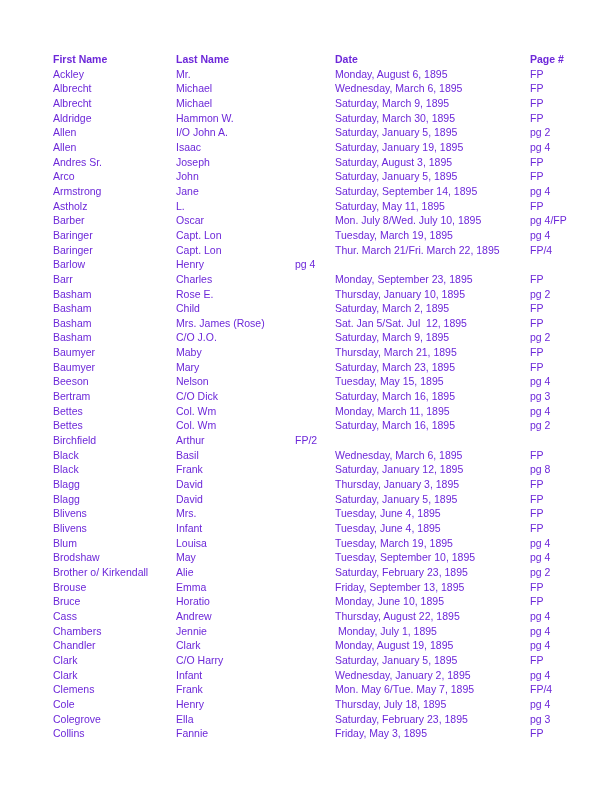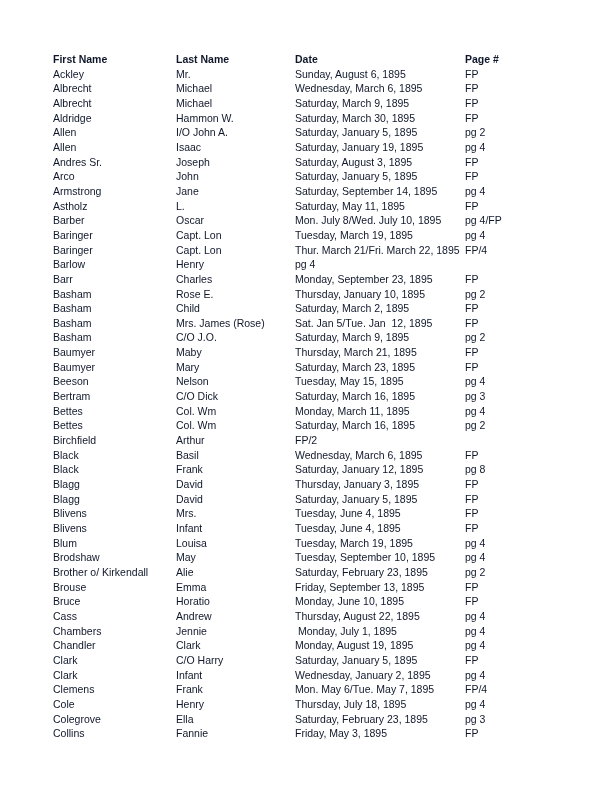--- a/index.html
+++ b/index.html
@@ -8,72 +8,72 @@
     background: #888;
   }
   .page {
     position: relative;
     width: 612px;
     height: 792px;
     margin: 0 auto;
     background: #ffffff;
     overflow: hidden;
     font-family: "Liberation Sans", "DejaVu Sans", sans-serif;
-    color: #0f172a;
+    color: #6d28d9;
   }
   .table-wrap {
     position: absolute;
     left: 53px;
     top: 52px;
     width: 530px;
   }
   .trow {
     display: flex;
     align-items: baseline;
     line-height: 14.65px;
     font-size: 10.5px;
     white-space: pre;
   }
   .trow.header { font-weight: bold; }
   .cell { flex: 0 0 auto; overflow: visible; }
   .c-first { width: 123px; }
   .c-last  { width: 119px; }
-  .c-date  { width: 170px; }
+  .c-date  { width: 195px; margin-left: 40px; }
   .c-page  { width: 95px;  }
 </style>
 </head>
 <body>
 
 <div class="page">
   <div class="table-wrap">
     <div class="trow header">
       <div class="cell c-first">First Name</div>
       <div class="cell c-last">Last Name</div>
       <div class="cell c-date">Date</div>
       <div class="cell c-page">Page #</div>
     </div>
     <div id="table-body">
-        <div class="trow"><div class="cell c-first">Ackley</div><div class="cell c-last">Mr.</div><div class="cell c-date">Sunday, August 6, 1895</div><div class="cell c-page">FP</div></div>
+        <div class="trow"><div class="cell c-first">Ackley</div><div class="cell c-last">Mr.</div><div class="cell c-date">Monday, August 6, 1895</div><div class="cell c-page">FP</div></div>
         <div class="trow"><div class="cell c-first">Albrecht</div><div class="cell c-last">Michael</div><div class="cell c-date">Wednesday, March 6, 1895</div><div class="cell c-page">FP</div></div>
         <div class="trow"><div class="cell c-first">Albrecht</div><div class="cell c-last">Michael</div><div class="cell c-date">Saturday, March 9, 1895</div><div class="cell c-page">FP</div></div>
         <div class="trow"><div class="cell c-first">Aldridge</div><div class="cell c-last">Hammon W.</div><div class="cell c-date">Saturday, March 30, 1895</div><div class="cell c-page">FP</div></div>
         <div class="trow"><div class="cell c-first">Allen</div><div class="cell c-last">I/O John A.</div><div class="cell c-date">Saturday, January 5, 1895</div><div class="cell c-page">pg 2</div></div>
         <div class="trow"><div class="cell c-first">Allen</div><div class="cell c-last">Isaac</div><div class="cell c-date">Saturday, January 19, 1895</div><div class="cell c-page">pg 4</div></div>
         <div class="trow"><div class="cell c-first">Andres Sr.</div><div class="cell c-last">Joseph</div><div class="cell c-date">Saturday, August 3, 1895</div><div class="cell c-page">FP</div></div>
         <div class="trow"><div class="cell c-first">Arco</div><div class="cell c-last">John</div><div class="cell c-date">Saturday, January 5, 1895</div><div class="cell c-page">FP</div></div>
         <div class="trow"><div class="cell c-first">Armstrong</div><div class="cell c-last">Jane</div><div class="cell c-date">Saturday, September 14, 1895</div><div class="cell c-page">pg 4</div></div>
         <div class="trow"><div class="cell c-first">Astholz</div><div class="cell c-last">L.</div><div class="cell c-date">Saturday, May 11, 1895</div><div class="cell c-page">FP</div></div>
         <div class="trow"><div class="cell c-first">Barber</div><div class="cell c-last">Oscar</div><div class="cell c-date">Mon. July 8/Wed. July 10, 1895</div><div class="cell c-page">pg 4/FP</div></div>
         <div class="trow"><div class="cell c-first">Baringer</div><div class="cell c-last">Capt. Lon</div><div class="cell c-date">Tuesday, March 19, 1895</div><div class="cell c-page">pg 4</div></div>
         <div class="trow"><div class="cell c-first">Baringer</div><div class="cell c-last">Capt. Lon</div><div class="cell c-date">Thur. March 21/Fri. March 22, 1895</div><div class="cell c-page">FP/4</div></div>
         <div class="trow"><div class="cell c-first">Barlow</div><div class="cell c-last">Henry</div><div class="cell c-page">pg 4</div></div>
         <div class="trow"><div class="cell c-first">Barr</div><div class="cell c-last">Charles</div><div class="cell c-date">Monday, September 23, 1895</div><div class="cell c-page">FP</div></div>
         <div class="trow"><div class="cell c-first">Basham</div><div class="cell c-last">Rose E.</div><div class="cell c-date">Thursday, January 10, 1895</div><div class="cell c-page">pg 2</div></div>
         <div class="trow"><div class="cell c-first">Basham</div><div class="cell c-last">Child</div><div class="cell c-date">Saturday, March 2, 1895</div><div class="cell c-page">FP</div></div>
-        <div class="trow"><div class="cell c-first">Basham</div><div class="cell c-last">Mrs. James (Rose)</div><div class="cell c-date">Sat. Jan 5/Tue. Jan  12, 1895</div><div class="cell c-page">FP</div></div>
+        <div class="trow"><div class="cell c-first">Basham</div><div class="cell c-last">Mrs. James (Rose)</div><div class="cell c-date">Sat. Jan 5/Sat. Jul  12, 1895</div><div class="cell c-page">FP</div></div>
         <div class="trow"><div class="cell c-first">Basham</div><div class="cell c-last">C/O J.O.</div><div class="cell c-date">Saturday, March 9, 1895</div><div class="cell c-page">pg 2</div></div>
         <div class="trow"><div class="cell c-first">Baumyer</div><div class="cell c-last">Maby</div><div class="cell c-date">Thursday, March 21, 1895</div><div class="cell c-page">FP</div></div>
         <div class="trow"><div class="cell c-first">Baumyer</div><div class="cell c-last">Mary</div><div class="cell c-date">Saturday, March 23, 1895</div><div class="cell c-page">FP</div></div>
         <div class="trow"><div class="cell c-first">Beeson</div><div class="cell c-last">Nelson</div><div class="cell c-date">Tuesday, May 15, 1895</div><div class="cell c-page">pg 4</div></div>
         <div class="trow"><div class="cell c-first">Bertram</div><div class="cell c-last">C/O Dick</div><div class="cell c-date">Saturday, March 16, 1895</div><div class="cell c-page">pg 3</div></div>
         <div class="trow"><div class="cell c-first">Bettes</div><div class="cell c-last">Col. Wm</div><div class="cell c-date">Monday, March 11, 1895</div><div class="cell c-page">pg 4</div></div>
         <div class="trow"><div class="cell c-first">Bettes</div><div class="cell c-last">Col. Wm</div><div class="cell c-date">Saturday, March 16, 1895</div><div class="cell c-page">pg 2</div></div>
         <div class="trow"><div class="cell c-first">Birchfield</div><div class="cell c-last">Arthur</div><div class="cell c-page">FP/2</div></div>
         <div class="trow"><div class="cell c-first">Black</div><div class="cell c-last">Basil</div><div class="cell c-date">Wednesday, March 6, 1895</div><div class="cell c-page">FP</div></div>
         <div class="trow"><div class="cell c-first">Black</div><div class="cell c-last">Frank</div><div class="cell c-date">Saturday, January 12, 1895</div><div class="cell c-page">pg 8</div></div>

